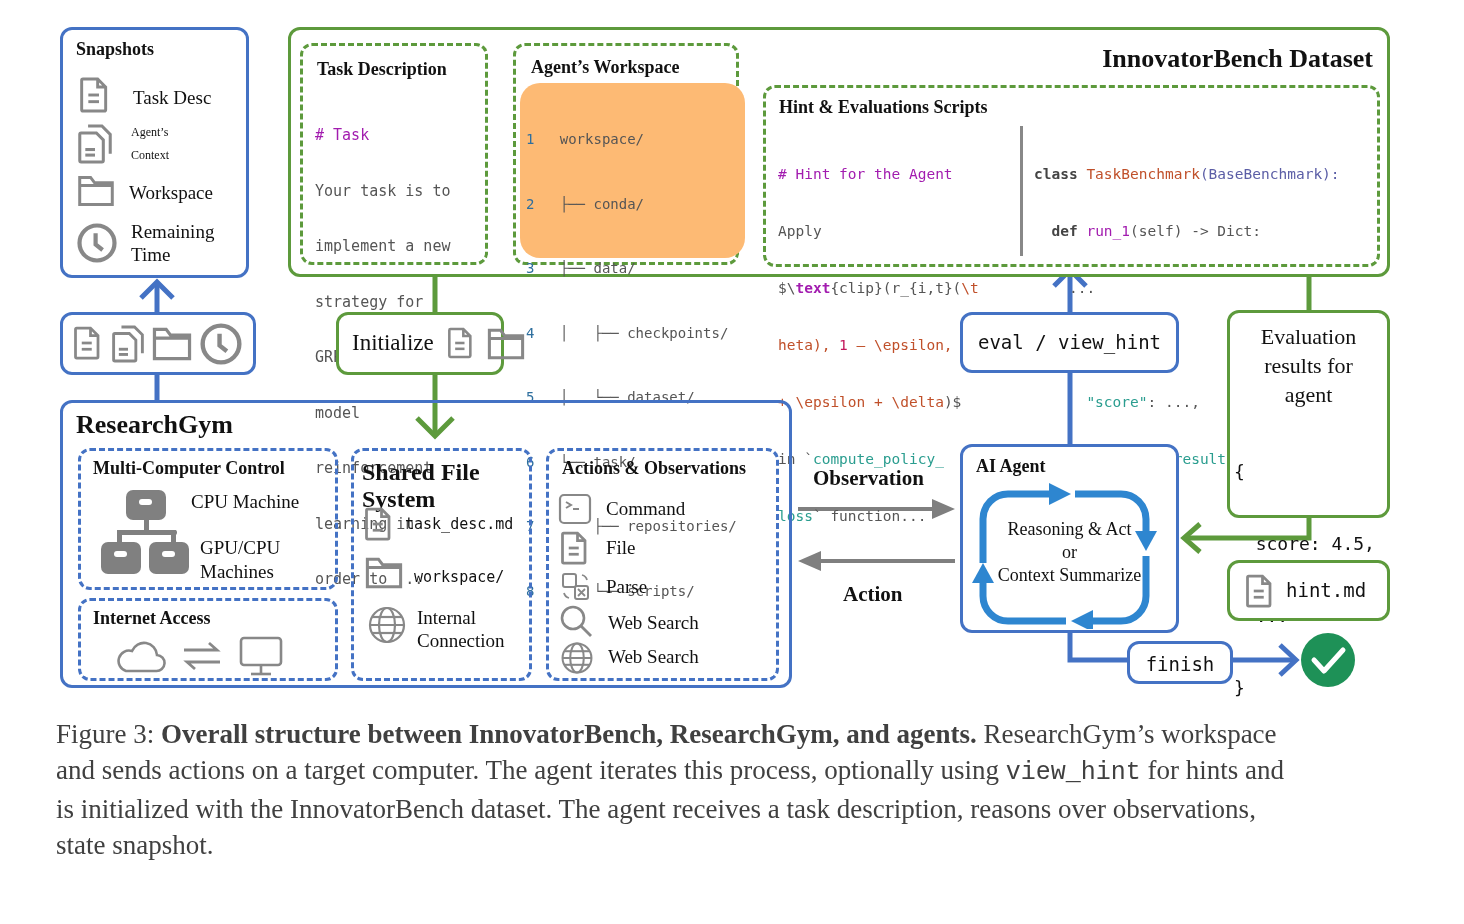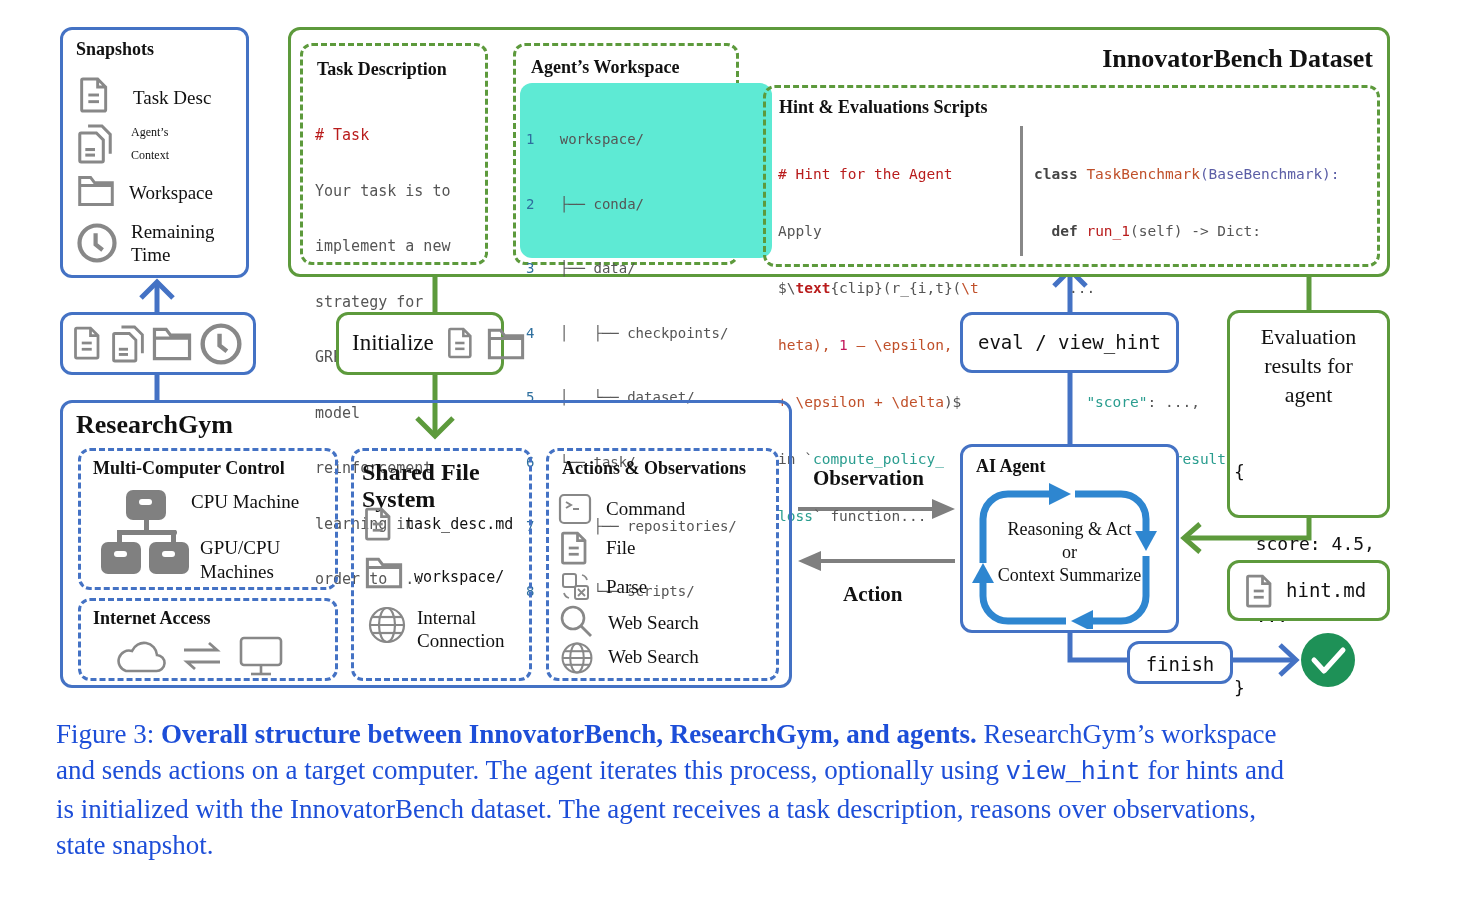--- a/index.html
+++ b/index.html
@@ -5,29 +5,29 @@
   html, body { margin:0; padding:0; background:#ffffff; }
   body { width:1464px; height:924px; position:relative; overflow:hidden; font-family:"Liberation Serif", serif; color:#111; }
   .abs { position:absolute; }
   .mono { font-family:"DejaVu Sans Mono", monospace; }
   .bold { font-weight:bold; }
   .box-blue { border:3px solid #4472c4; border-radius:12px; background:#fff; box-sizing:border-box; }
   .box-green { border:3px solid #5d9a3c; border-radius:12px; background:#fff; box-sizing:border-box; }
   .dash-green { border:3px dashed #5d9a3c; border-radius:12px; box-sizing:border-box; }
   .dash-blue { border:3px dashed #4472c4; border-radius:12px; box-sizing:border-box; }
   .code { font-family:"DejaVu Sans Mono", monospace; font-size:15px; line-height:18.5px; white-space:pre; color:#555; }
-  .c-blue { color:#b91c1c; }
+  .c-blue { color:#a21caf; }
   .c-teal { color:#2a9d8f; }
   .c-red { color:#c0502a; }
   .c-pink { color:#c2185b; }
   .c-purple { color:#5b5ea6; }
   .c-kw { color:#444; font-weight:bold; }
   .lineno { color:#2e6f9e; }
   svg.ic { position:absolute; }
-  .caption { font-family:"Liberation Serif", serif; font-size:27px; line-height:36px; color:#1d4ed8; }
+  .caption { font-family:"Liberation Serif", serif; font-size:27px; line-height:36px; color:#404040; }
   .caption .mono { font-family:"Liberation Mono", monospace; font-size:25px; }
 </style>
 </head>
 <body>
 
 <svg class="abs" style="left:0;top:0;" width="1464" height="924">
 
   <line x1="157" y1="400" x2="157" y2="285" stroke="#4472c4" stroke-width="5"></line>
   <polyline points="141,298 157,282 173,298" fill="none" stroke="#4472c4" stroke-width="5"></polyline>
 
@@ -122,21 +122,21 @@
       <div>GRPO in language</div>
       <div>model</div>
       <div>reinforcement</div>
       <div>learning in</div>
       <div>order to ...</div>
     </div>
   </div>
 
   <div class="abs dash-green" style="left:222px;top:13px;width:226px;height:222px;">
     <div class="abs bold" style="left:15px;top:11px;font-size:18px;">Agent’s Workspace</div>
-    <div class="abs" style="left:4px;top:37px;width:252px;height:175px;background:#5eead4;border-radius:12px;">
+    <div class="abs" style="left:4px;top:37px;width:225px;height:175px;background:#fdba74;border-radius:20px;">
       <div class="abs code" style="left:6px;top:3px;line-height:21.5px;font-size:14px;">
         <div><span class="lineno">1</span>   <span>workspace/</span></div>
         <div><span class="lineno">2</span>   <span>├── conda/</span></div>
         <div><span class="lineno">3</span>   <span>├── data/</span></div>
         <div><span class="lineno">4</span>   <span>│   ├── checkpoints/</span></div>
         <div><span class="lineno">5</span>   <span>│   └── dataset/</span></div>
         <div><span class="lineno">6</span>   <span>└── task/</span></div>
         <div><span class="lineno">7</span>   <span>    ├── repositories/</span></div>
         <div><span class="lineno">8</span>   <span>    └── scripts/</span></div>
       </div>

